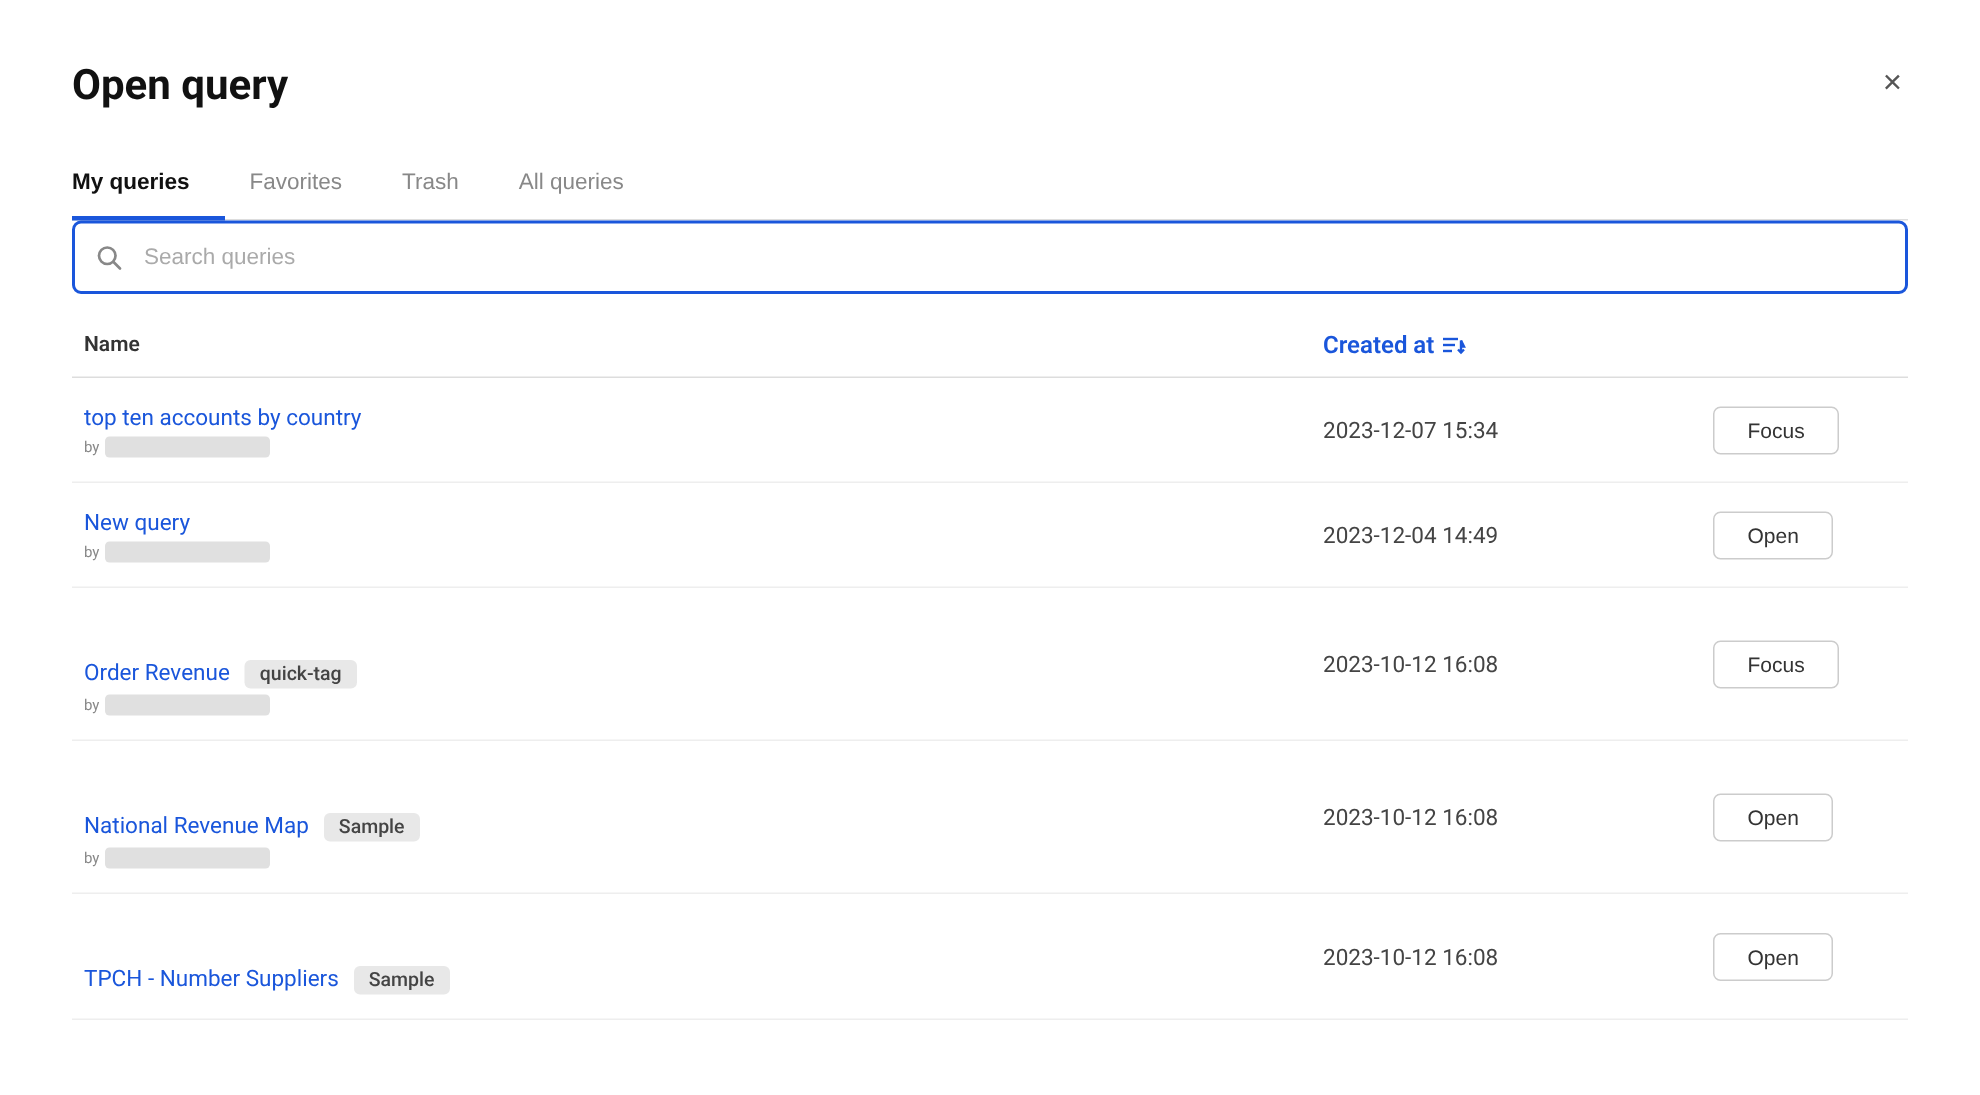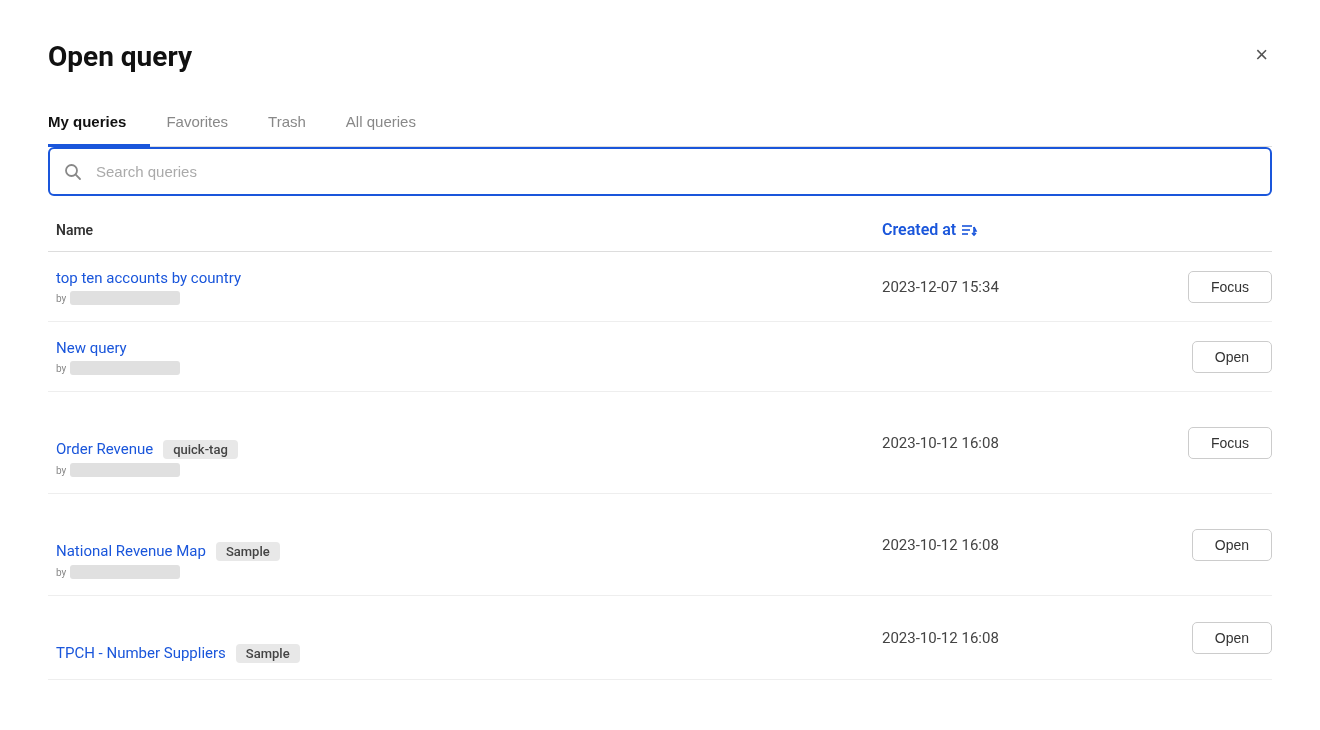--- a/index.html
+++ b/index.html
@@ -199,21 +199,21 @@
 
     .row-created-col {
       width: 260px;
       font-size: 15px;
       color: #444;
     }
 
     .row-action-col {
       width: 130px;
       display: flex;
-      justify-content: flex-end;
+      justify-content: flex-start;
     }
 
     .action-btn {
       padding: 7px 22px;
       border: 1px solid #ccc;
       border-radius: 5px;
       background: #fff;
       font-size: 14px;
       color: #333;
       cursor: pointer;
@@ -285,20 +285,21 @@
     <div class="table-row">
       <div class="row-name-col">
         <div>
           <a class="row-link">New query</a>
         </div>
         <div class="row-by">
           <span>by</span>
           <span class="user-placeholder"></span>
         </div>
       </div>
+      <div class="row-created-col">2023-12-04 14:49</div>
       <div class="row-action-col">
         <button class="action-btn">Open</button>
       </div>
     </div>
 
     <div class="table-row">
       <div class="row-name-col">
         <div>
           <a class="row-link">Order Revenue</a>
           <span class="tag">quick-tag</span>

